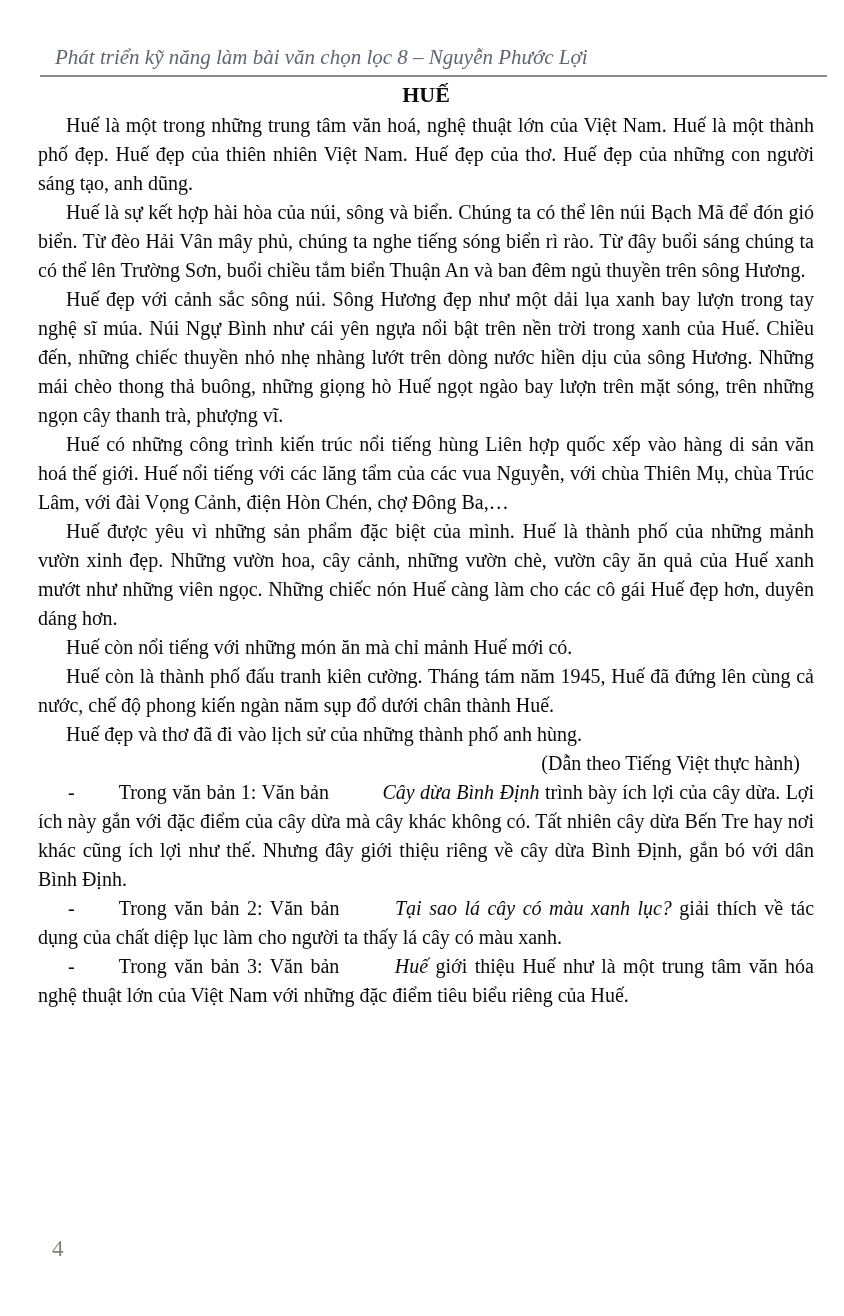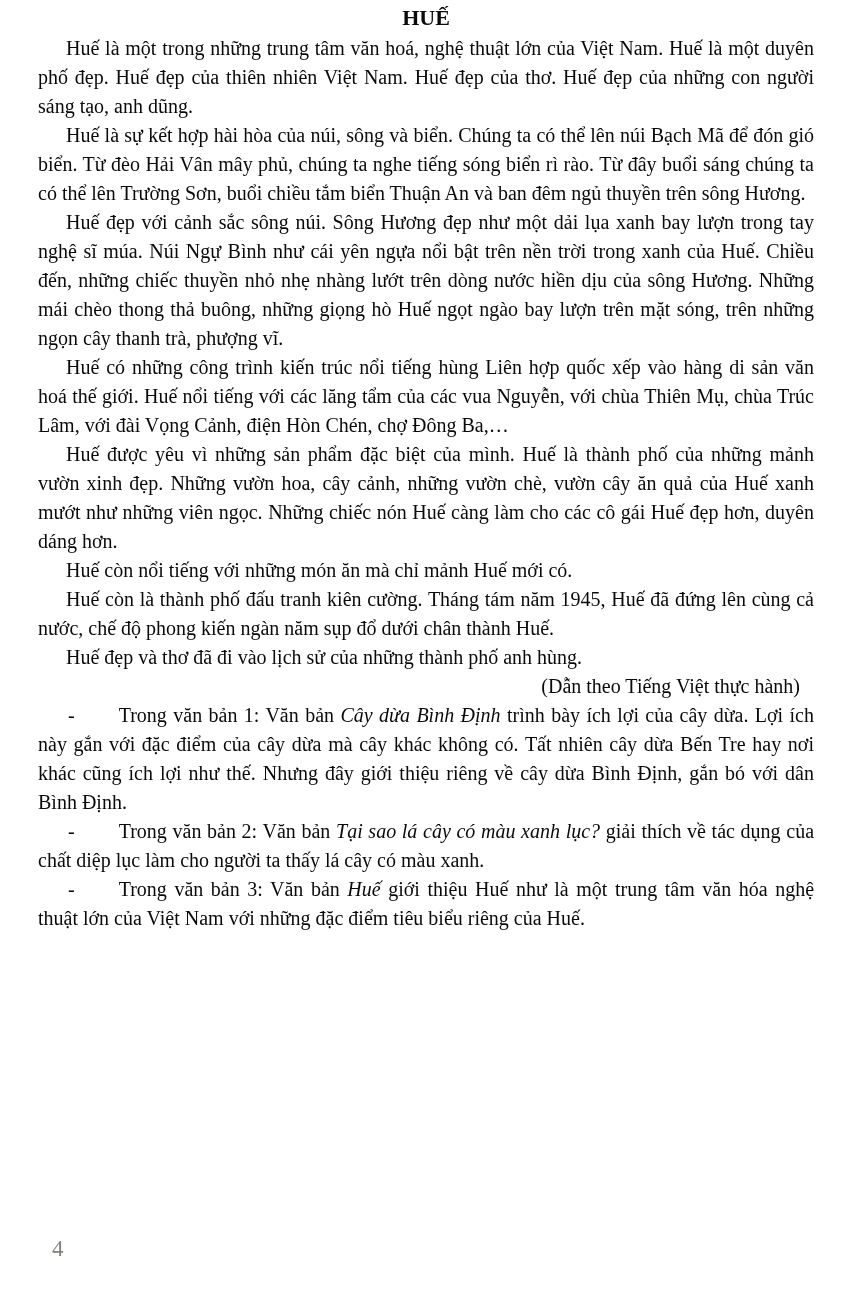--- a/index.html
+++ b/index.html
@@ -58,21 +58,21 @@
   }
   .list-item {
     margin: 0;
     font-size: 20px;
     line-height: 29px;
     text-align: justify;
     text-indent: 30px;
   }
   .item-dash { margin-right: 44px; }
   .item-label { font-weight: normal; }
-  .item-title { font-style: italic; }
+  .item-title { font-style: italic; margin-left: 48px; }
   .page-number {
     position: absolute;
     left: 52px;
     top: 1236px;
     font-size: 23px;
     color: #83837d;
   }
   .watermark {
     position: absolute;
     left: 90px;
@@ -89,27 +89,31 @@
     -webkit-background-clip: text;
     background-clip: text;
     color: transparent;
   }
 </style>
 </head>
 <body>
 
 <div class="page">
 
+  <div class="running-header">
+    <div class="header-text">Phát triển kỹ năng làm bài văn chọn lọc 8 – Nguyễn Phước Lợi</div>
+    <div class="header-rule"></div>
+  </div>
 
   <div class="content">
 
 
     <h1 class="doc-title">HUẾ</h1>
 
-    <p class="body-para">Huế là một trong những trung tâm văn hoá, nghệ thuật lớn của Việt Nam. Huế là một duyên phố đẹp. Huế đẹp của thiên nhiên Việt Nam. Huế đẹp của thơ. Huế đẹp của những con người sáng tạo, anh dũng.</p>
+    <p class="body-para">Huế là một trong những trung tâm văn hoá, nghệ thuật lớn của Việt Nam. Huế là một thành phố đẹp. Huế đẹp của thiên nhiên Việt Nam. Huế đẹp của thơ. Huế đẹp của những con người sáng tạo, anh dũng.</p>
     <p class="body-para">Huế là sự kết hợp hài hòa của núi, sông và biển. Chúng ta có thể lên núi Bạch Mã để đón gió biển. Từ đèo Hải Vân mây phủ, chúng ta nghe tiếng sóng biển rì rào. Từ đây buổi sáng chúng ta có thể lên Trường Sơn, buổi chiều tắm biển Thuận An và ban đêm ngủ thuyền trên sông Hương.</p>
     <p class="body-para">Huế đẹp với cảnh sắc sông núi. Sông Hương đẹp như một dải lụa xanh bay lượn trong tay nghệ sĩ múa. Núi Ngự Bình như cái yên ngựa nổi bật trên nền trời trong xanh của Huế. Chiều đến, những chiếc thuyền nhỏ nhẹ nhàng lướt trên dòng nước hiền dịu của sông Hương. Những mái chèo thong thả buông, những giọng hò Huế ngọt ngào bay lượn trên mặt sóng, trên những ngọn cây thanh trà, phượng vĩ.</p>
     <p class="body-para">Huế có những công trình kiến trúc nổi tiếng hùng Liên hợp quốc xếp vào hàng di sản văn hoá thế giới. Huế nổi tiếng với các lăng tẩm của các vua Nguyễn, với chùa Thiên Mụ, chùa Trúc Lâm, với đài Vọng Cảnh, điện Hòn Chén, chợ Đông Ba,…</p>
     <p class="body-para">Huế được yêu vì những sản phẩm đặc biệt của mình. Huế là thành phố của những mảnh vườn xinh đẹp. Những vườn hoa, cây cảnh, những vườn chè, vườn cây ăn quả của Huế xanh mướt như những viên ngọc. Những chiếc nón Huế càng làm cho các cô gái Huế đẹp hơn, duyên dáng hơn.</p>
     <p class="body-para">Huế còn nổi tiếng với những món ăn mà chỉ mảnh Huế mới có.</p>
     <p class="body-para">Huế còn là thành phố đấu tranh kiên cường. Tháng tám năm 1945, Huế đã đứng lên cùng cả nước, chế độ phong kiến ngàn năm sụp đổ dưới chân thành Huế.</p>
     <p class="body-para">Huế đẹp và thơ đã đi vào lịch sử của những thành phố anh hùng.</p>
 
     <p class="attribution">(Dẫn theo Tiếng Việt thực hành)</p>
 

